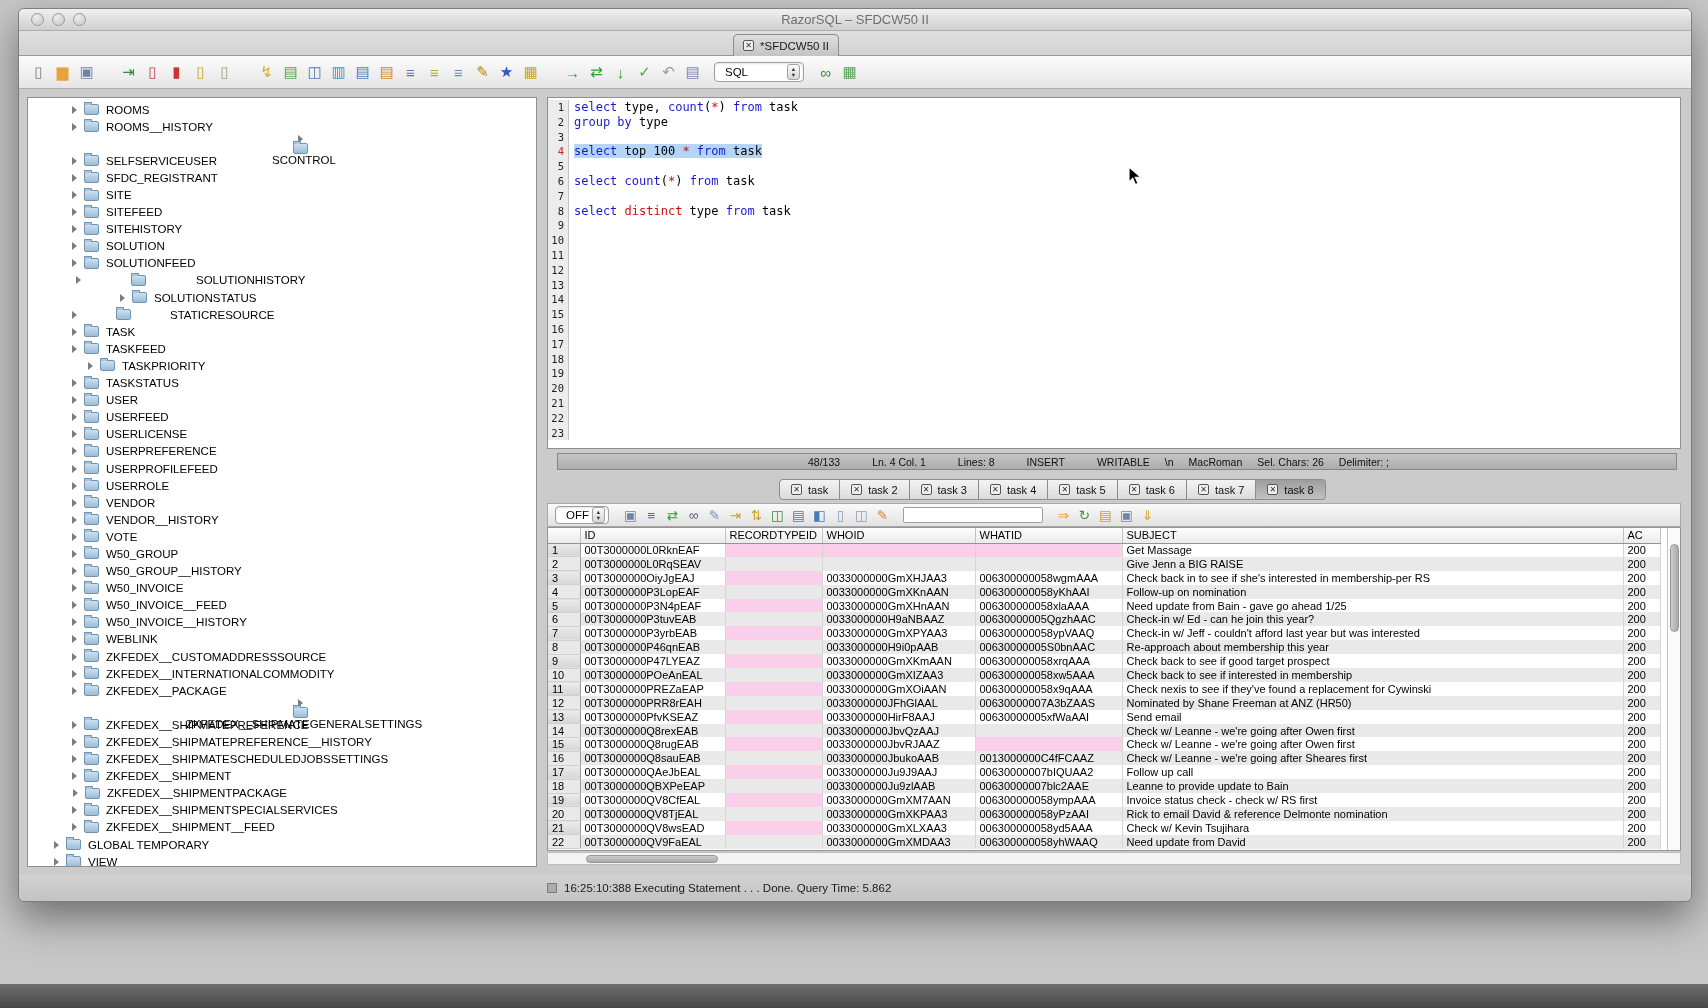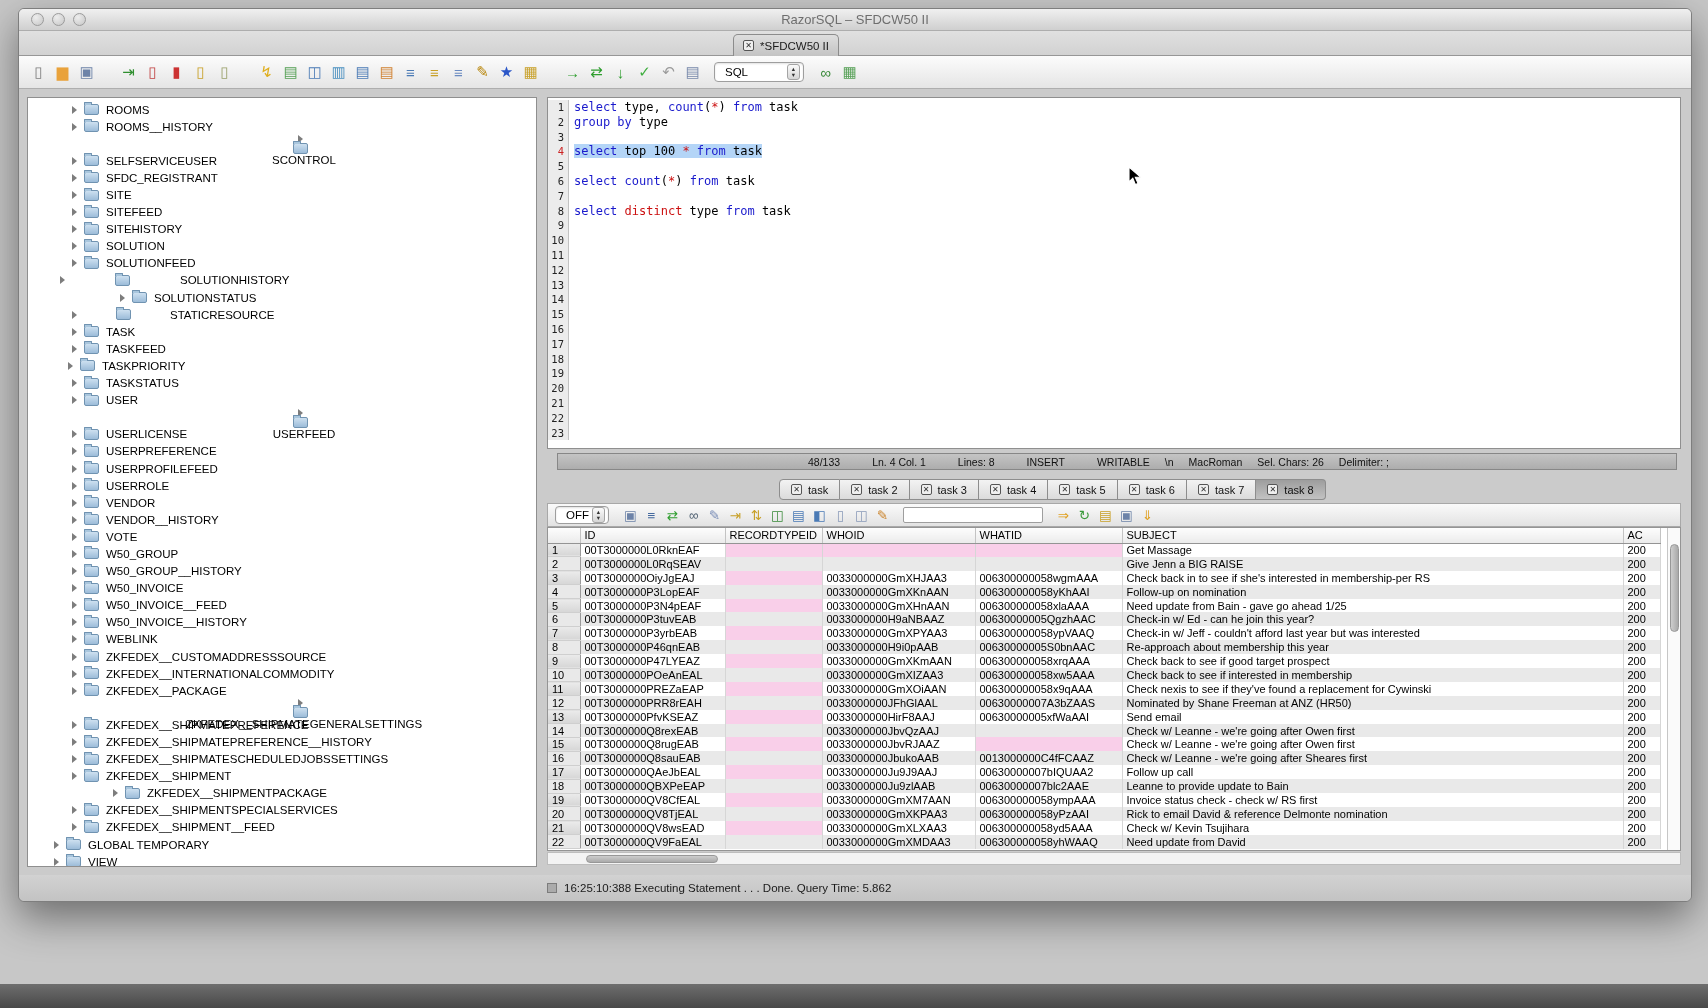--- a/index.html
+++ b/index.html
@@ -240,21 +240,21 @@
         <div class="tree-row" style="padding-left: 44px;">
           <span class="disclosure"></span>
           <span class="folder"></span>
           <span class="tree-label">SOLUTION</span>
         </div>
         <div class="tree-row" style="padding-left: 44px;">
           <span class="disclosure"></span>
           <span class="folder"></span>
           <span class="tree-label">SOLUTIONFEED</span>
         </div>
-        <div class="tree-row" style="padding-left: 32px; gap: 43px;">
+        <div class="tree-row" style="padding-left: 48px; gap: 43px;">
           <span class="disclosure"></span>
           <span class="folder"></span>
           <span class="tree-label">SOLUTIONHISTORY</span>
         </div>
         <div class="tree-row" style="padding-left: 44px; margin-left: 48px;">
           <span class="disclosure"></span>
           <span class="folder"></span>
           <span class="tree-label">SOLUTIONSTATUS</span>
         </div>
         <div class="tree-row" style="padding-left: 44px; gap: 32px;">
@@ -265,123 +265,123 @@
         <div class="tree-row" style="padding-left: 44px;">
           <span class="disclosure"></span>
           <span class="folder"></span>
           <span class="tree-label">TASK</span>
         </div>
         <div class="tree-row" style="padding-left: 44px;">
           <span class="disclosure"></span>
           <span class="folder"></span>
           <span class="tree-label">TASKFEED</span>
         </div>
-        <div class="tree-row" style="padding-left: 40px; align-items: center;">
+        <div class="tree-row" style="padding-left: 60px; align-items: center;">
           <span class="disclosure"></span>
           <span class="folder"></span>
           <span class="tree-label">TASKPRIORITY</span>
         </div>
         <div class="tree-row" style="padding-left: 44px;">
           <span class="disclosure"></span>
           <span class="folder"></span>
           <span class="tree-label">TASKSTATUS</span>
         </div>
         <div class="tree-row" style="padding-left: 44px;">
           <span class="disclosure"></span>
           <span class="folder"></span>
           <span class="tree-label">USER</span>
         </div>
+        <div class="tree-row" style="padding-left: 44px;">
+          <span class="disclosure"></span>
+          <span class="folder"></span>
+          <span class="tree-label">USERFEED</span>
+        </div>
+        <div class="tree-row" style="padding-left: 44px;">
+          <span class="disclosure"></span>
+          <span class="folder"></span>
+          <span class="tree-label">USERLICENSE</span>
+        </div>
+        <div class="tree-row" style="padding-left: 44px;">
+          <span class="disclosure"></span>
+          <span class="folder"></span>
+          <span class="tree-label">USERPREFERENCE</span>
+        </div>
+        <div class="tree-row" style="padding-left: 44px;">
+          <span class="disclosure"></span>
+          <span class="folder"></span>
+          <span class="tree-label">USERPROFILEFEED</span>
+        </div>
+        <div class="tree-row" style="padding-left: 44px;">
+          <span class="disclosure"></span>
+          <span class="folder"></span>
+          <span class="tree-label">USERROLE</span>
+        </div>
+        <div class="tree-row" style="padding-left: 44px;">
+          <span class="disclosure"></span>
+          <span class="folder"></span>
+          <span class="tree-label">VENDOR</span>
+        </div>
+        <div class="tree-row" style="padding-left: 44px;">
+          <span class="disclosure"></span>
+          <span class="folder"></span>
+          <span class="tree-label">VENDOR__HISTORY</span>
+        </div>
+        <div class="tree-row" style="padding-left: 44px;">
+          <span class="disclosure"></span>
+          <span class="folder"></span>
+          <span class="tree-label">VOTE</span>
+        </div>
+        <div class="tree-row" style="padding-left: 44px;">
+          <span class="disclosure"></span>
+          <span class="folder"></span>
+          <span class="tree-label">W50_GROUP</span>
+        </div>
+        <div class="tree-row" style="padding-left: 44px;">
+          <span class="disclosure"></span>
+          <span class="folder"></span>
+          <span class="tree-label">W50_GROUP__HISTORY</span>
+        </div>
+        <div class="tree-row" style="padding-left: 44px;">
+          <span class="disclosure"></span>
+          <span class="folder"></span>
+          <span class="tree-label">W50_INVOICE</span>
+        </div>
+        <div class="tree-row" style="padding-left: 44px;">
+          <span class="disclosure"></span>
+          <span class="folder"></span>
+          <span class="tree-label">W50_INVOICE__FEED</span>
+        </div>
+        <div class="tree-row" style="padding-left: 44px;">
+          <span class="disclosure"></span>
+          <span class="folder"></span>
+          <span class="tree-label">W50_INVOICE__HISTORY</span>
+        </div>
+        <div class="tree-row" style="padding-left: 44px;">
+          <span class="disclosure"></span>
+          <span class="folder"></span>
+          <span class="tree-label">WEBLINK</span>
+        </div>
+        <div class="tree-row" style="padding-left: 44px;">
+          <span class="disclosure"></span>
+          <span class="folder"></span>
+          <span class="tree-label">ZKFEDEX__CUSTOMADDRESSSOURCE</span>
+        </div>
+        <div class="tree-row" style="padding-left: 44px;">
+          <span class="disclosure"></span>
+          <span class="folder"></span>
+          <span class="tree-label">ZKFEDEX__INTERNATIONALCOMMODITY</span>
+        </div>
+        <div class="tree-row" style="padding-left: 44px;">
+          <span class="disclosure"></span>
+          <span class="folder"></span>
+          <span class="tree-label">ZKFEDEX__PACKAGE</span>
+        </div>
         <div class="tree-row" style="padding-left: 44px; flex-direction: column;">
           <span class="disclosure"></span>
           <span class="folder"></span>
-          <span class="tree-label">USERFEED</span>
-        </div>
-        <div class="tree-row" style="padding-left: 44px;">
-          <span class="disclosure"></span>
-          <span class="folder"></span>
-          <span class="tree-label">USERLICENSE</span>
-        </div>
-        <div class="tree-row" style="padding-left: 44px;">
-          <span class="disclosure"></span>
-          <span class="folder"></span>
-          <span class="tree-label">USERPREFERENCE</span>
-        </div>
-        <div class="tree-row" style="padding-left: 44px;">
-          <span class="disclosure"></span>
-          <span class="folder"></span>
-          <span class="tree-label">USERPROFILEFEED</span>
-        </div>
-        <div class="tree-row" style="padding-left: 44px;">
-          <span class="disclosure"></span>
-          <span class="folder"></span>
-          <span class="tree-label">USERROLE</span>
-        </div>
-        <div class="tree-row" style="padding-left: 44px;">
-          <span class="disclosure"></span>
-          <span class="folder"></span>
-          <span class="tree-label">VENDOR</span>
-        </div>
-        <div class="tree-row" style="padding-left: 44px;">
-          <span class="disclosure"></span>
-          <span class="folder"></span>
-          <span class="tree-label">VENDOR__HISTORY</span>
-        </div>
-        <div class="tree-row" style="padding-left: 44px;">
-          <span class="disclosure"></span>
-          <span class="folder"></span>
-          <span class="tree-label">VOTE</span>
-        </div>
-        <div class="tree-row" style="padding-left: 44px;">
-          <span class="disclosure"></span>
-          <span class="folder"></span>
-          <span class="tree-label">W50_GROUP</span>
-        </div>
-        <div class="tree-row" style="padding-left: 44px;">
-          <span class="disclosure"></span>
-          <span class="folder"></span>
-          <span class="tree-label">W50_GROUP__HISTORY</span>
-        </div>
-        <div class="tree-row" style="padding-left: 44px;">
-          <span class="disclosure"></span>
-          <span class="folder"></span>
-          <span class="tree-label">W50_INVOICE</span>
-        </div>
-        <div class="tree-row" style="padding-left: 44px;">
-          <span class="disclosure"></span>
-          <span class="folder"></span>
-          <span class="tree-label">W50_INVOICE__FEED</span>
-        </div>
-        <div class="tree-row" style="padding-left: 44px;">
-          <span class="disclosure"></span>
-          <span class="folder"></span>
-          <span class="tree-label">W50_INVOICE__HISTORY</span>
-        </div>
-        <div class="tree-row" style="padding-left: 44px;">
-          <span class="disclosure"></span>
-          <span class="folder"></span>
-          <span class="tree-label">WEBLINK</span>
-        </div>
-        <div class="tree-row" style="padding-left: 44px;">
-          <span class="disclosure"></span>
-          <span class="folder"></span>
-          <span class="tree-label">ZKFEDEX__CUSTOMADDRESSSOURCE</span>
-        </div>
-        <div class="tree-row" style="padding-left: 44px;">
-          <span class="disclosure"></span>
-          <span class="folder"></span>
-          <span class="tree-label">ZKFEDEX__INTERNATIONALCOMMODITY</span>
-        </div>
-        <div class="tree-row" style="padding-left: 44px;">
-          <span class="disclosure"></span>
-          <span class="folder"></span>
-          <span class="tree-label">ZKFEDEX__PACKAGE</span>
-        </div>
-        <div class="tree-row" style="padding-left: 44px; flex-direction: column;">
-          <span class="disclosure"></span>
-          <span class="folder"></span>
           <span class="tree-label">ZKFEDEX__SHIPMATEGENERALSETTINGS</span>
         </div>
         <div class="tree-row" style="padding-left: 44px;">
           <span class="disclosure"></span>
           <span class="folder"></span>
           <span class="tree-label">ZKFEDEX__SHIPMATEPREFERENCE</span>
         </div>
         <div class="tree-row" style="padding-left: 44px;">
           <span class="disclosure"></span>
           <span class="folder"></span>
@@ -390,21 +390,21 @@
         <div class="tree-row" style="padding-left: 44px;">
           <span class="disclosure"></span>
           <span class="folder"></span>
           <span class="tree-label">ZKFEDEX__SHIPMATESCHEDULEDJOBSSETTINGS</span>
         </div>
         <div class="tree-row" style="padding-left: 44px;">
           <span class="disclosure"></span>
           <span class="folder"></span>
           <span class="tree-label">ZKFEDEX__SHIPMENT</span>
         </div>
-        <div class="tree-row" style="padding-left: 45px; margin-left: 40px;">
+        <div class="tree-row" style="padding-left: 45px;">
           <span class="disclosure"></span>
           <span class="folder"></span>
           <span class="tree-label">ZKFEDEX__SHIPMENTPACKAGE</span>
         </div>
         <div class="tree-row" style="padding-left: 44px;">
           <span class="disclosure"></span>
           <span class="folder"></span>
           <span class="tree-label">ZKFEDEX__SHIPMENTSPECIALSERVICES</span>
         </div>
         <div class="tree-row" style="padding-left: 44px;">

